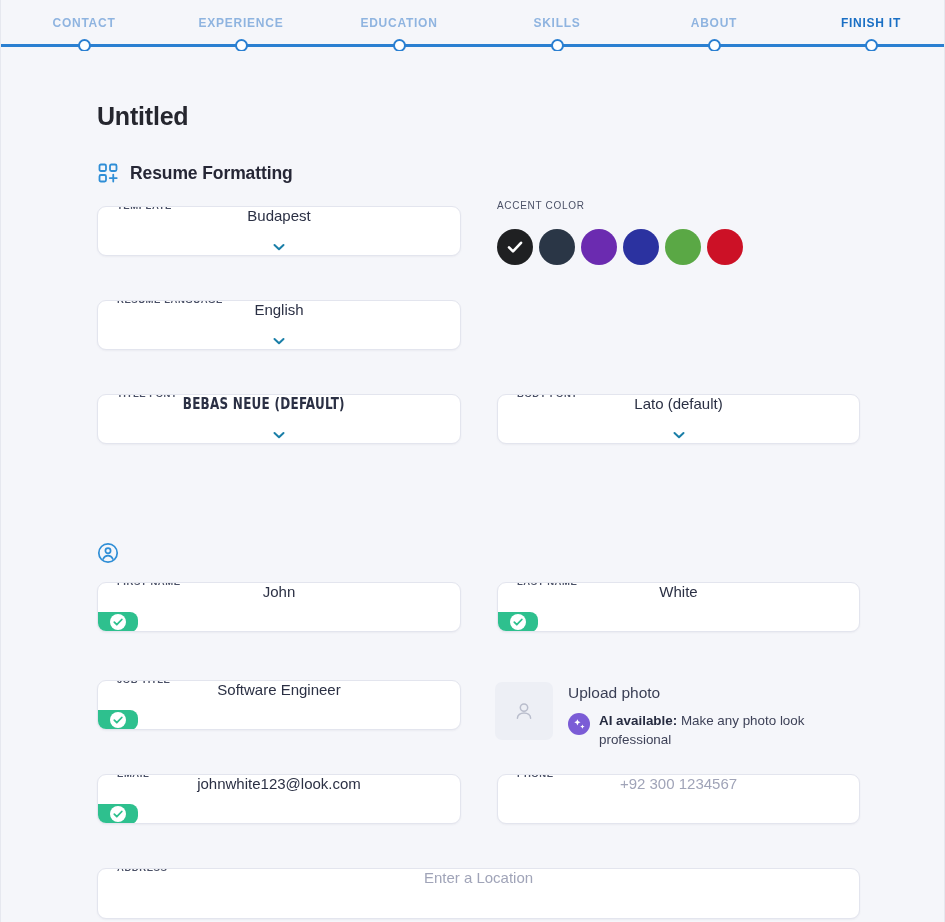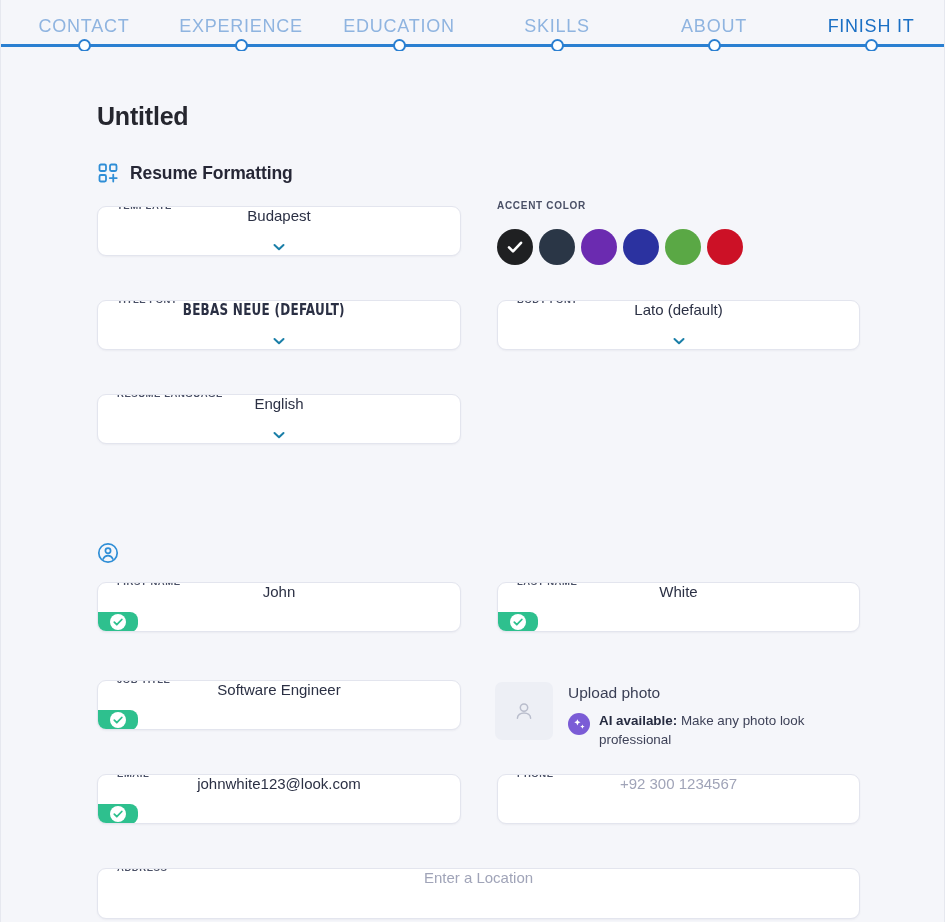--- a/index.html
+++ b/index.html
@@ -26,23 +26,23 @@
     border-right: 1px solid #e6e8ef;
   }
   .stepper-labels {
     position: relative;
     height: 51px;
   }
   .step-label {
     position: absolute;
     top: 16px;
     transform: translateX(-50%);
-    font-size: 18px;
+    font-size: 12px;
     letter-spacing: 0.75px;
-    font-weight: 400;
+    font-weight: 700;
     color: #8fb4e0;
     white-space: nowrap;
     cursor: pointer;
   }
   .step-label.active { color: #1a6fc4; }
 
   .stepper-track {
     position: absolute;
     left: 0;
     right: 0;
@@ -191,21 +191,21 @@
 
   
   .accent-block {
     position: absolute;
     left: 400px;
     top: -6px;
     width: 363px;
   }
   .accent-label {
     font-size: 10px;
-    font-weight: 700;
+    font-weight: 400;
     letter-spacing: 0.7px;
     color: #4a5066;
     margin-bottom: 18px;
   }
   .swatches { display: flex; gap: 6px; }
   .swatch {
     width: 36px; height: 36px;
     border-radius: 50%;
     display: flex;
     align-items: center;
@@ -328,47 +328,47 @@
           <div class="swatch" style="background:#2b32a0"></div>
           <div class="swatch" style="background:#5aa845"></div>
           <div class="swatch" style="background:#cc1126"></div>
         </div>
       </div>
     </div>
 
     <div class="row" style="height:76px; margin-top:18px;">
       <div class="field left">
         <div class="fld">
+          <span class="fld-label">RESUME LANGUAGE</span>
+          <span class="fld-value">English</span>
+          <span class="chev">
+            <svg width="16" height="16" viewBox="0 0 16 16" fill="none">
+              <path d="M3.5 6L8 10.3 12.5 6" stroke="#1b7fa8" stroke-width="2" stroke-linecap="round" stroke-linejoin="round"></path>
+            </svg>
+          </span>
+        </div>
+      </div>
+    </div>
+
+    <div class="row" style="height:76px; margin-top:18px;">
+      <div class="field left">
+        <div class="fld">
           <span class="fld-label">TITLE FONT</span>
           <span class="fld-value bebas">Bebas Neue (default)</span>
           <span class="chev">
             <svg width="16" height="16" viewBox="0 0 16 16" fill="none">
               <path d="M3.5 6L8 10.3 12.5 6" stroke="#1b7fa8" stroke-width="2" stroke-linecap="round" stroke-linejoin="round"></path>
             </svg>
           </span>
         </div>
       </div>
       <div class="field right">
         <div class="fld">
           <span class="fld-label">BODY FONT</span>
           <span class="fld-value lato">Lato (default)</span>
-          <span class="chev">
-            <svg width="16" height="16" viewBox="0 0 16 16" fill="none">
-              <path d="M3.5 6L8 10.3 12.5 6" stroke="#1b7fa8" stroke-width="2" stroke-linecap="round" stroke-linejoin="round"></path>
-            </svg>
-          </span>
-        </div>
-      </div>
-    </div>
-
-    <div class="row" style="height:76px; margin-top:18px;">
-      <div class="field left">
-        <div class="fld">
-          <span class="fld-label">RESUME LANGUAGE</span>
-          <span class="fld-value">English</span>
           <span class="chev">
             <svg width="16" height="16" viewBox="0 0 16 16" fill="none">
               <path d="M3.5 6L8 10.3 12.5 6" stroke="#1b7fa8" stroke-width="2" stroke-linecap="round" stroke-linejoin="round"></path>
             </svg>
           </span>
         </div>
       </div>
     </div>
 
     <div class="section-head" style="margin-top:72px;">

